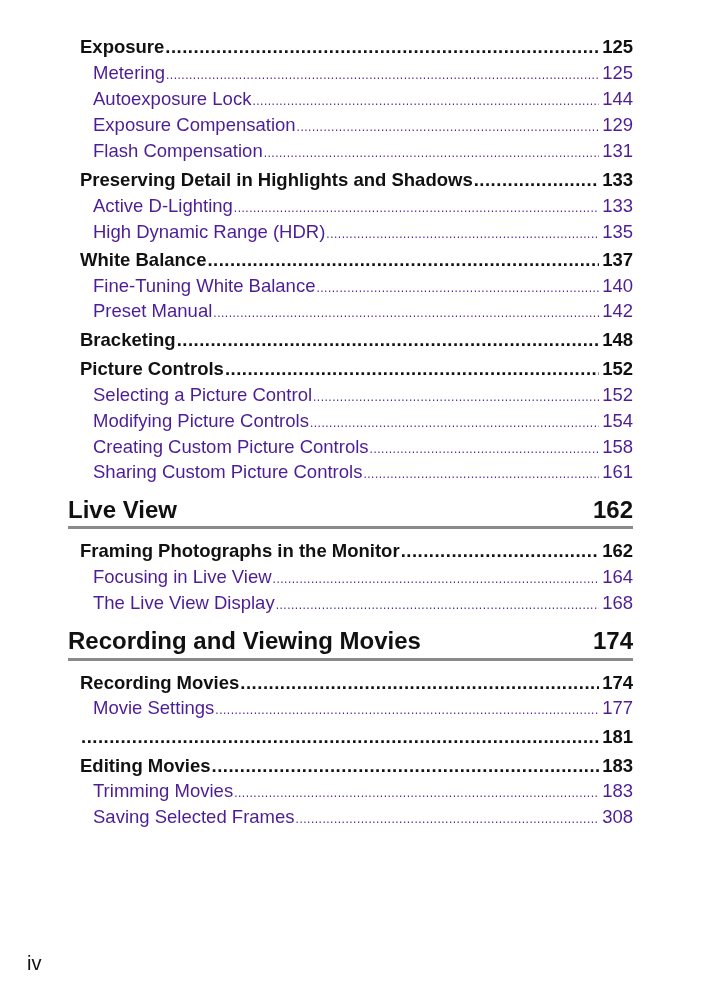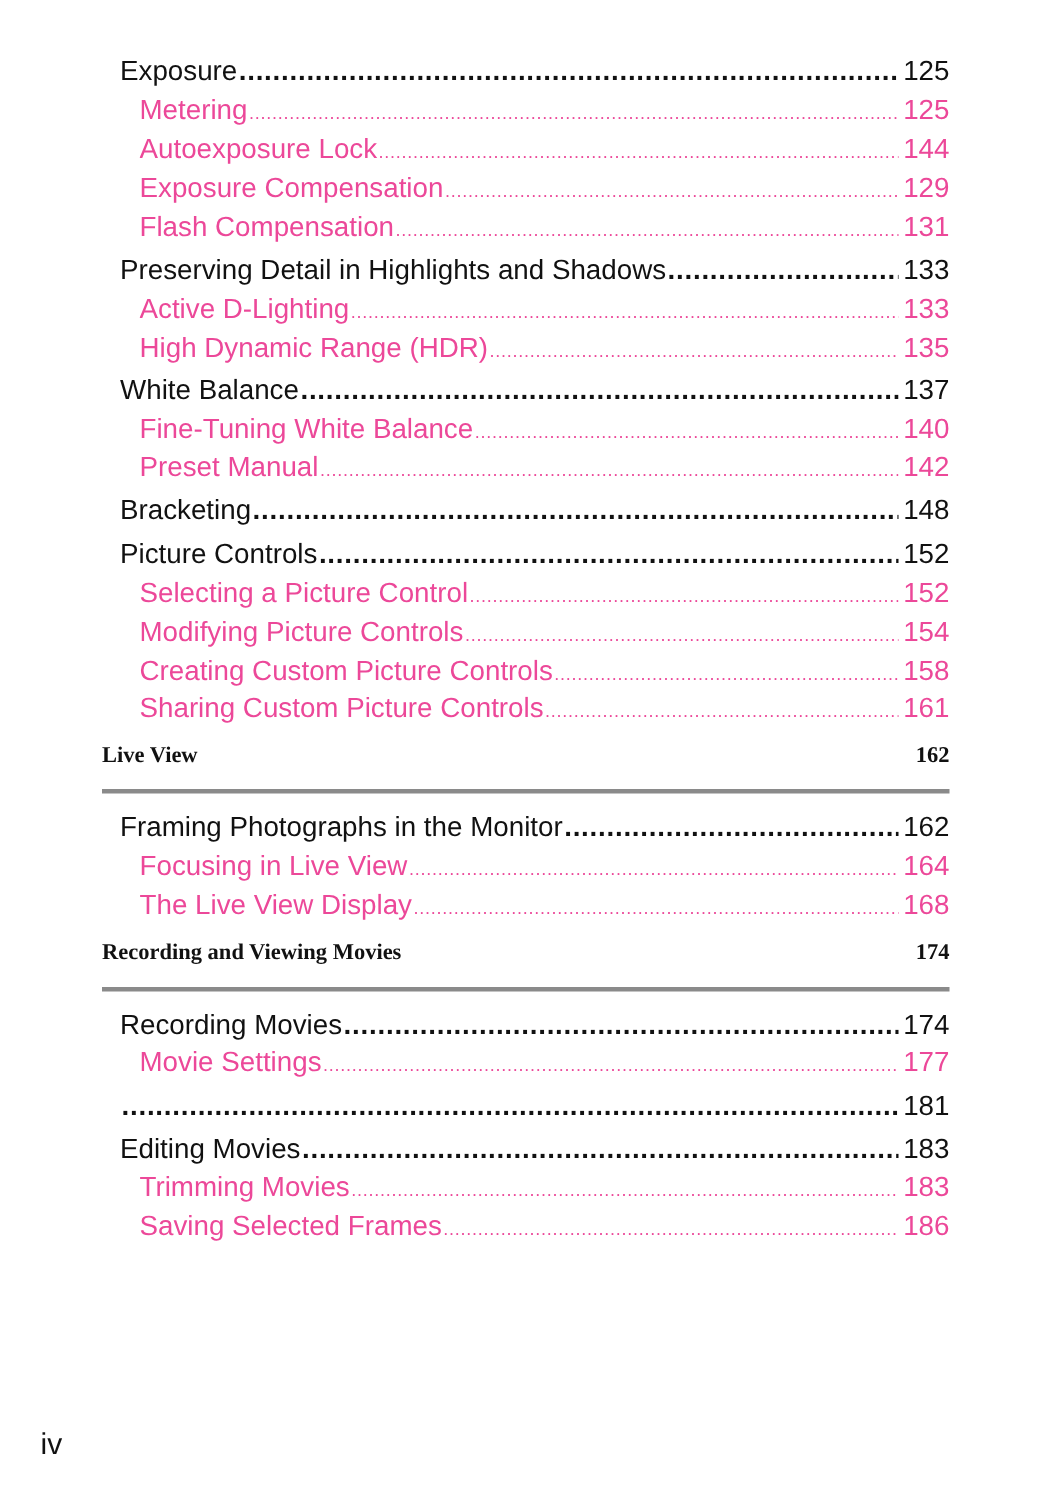--- a/index.html
+++ b/index.html
@@ -4,26 +4,26 @@
 <style>
   html, body { margin: 0; padding: 0; background: #ffffff; }
   body { width: 709px; height: 1000px; position: relative; overflow: hidden;
          font-family: "Liberation Sans", "DejaVu Sans", sans-serif; color: #111; }
   .toc { position: absolute; left: 0; top: 0; width: 709px; }
   .row { position: absolute; display: flex; align-items: baseline; white-space: nowrap; overflow: hidden; }
   .row .label { flex: 0 0 auto; }
   .row .leader { flex: 1 1 auto; overflow: hidden; margin: 0 3px 0 1px; letter-spacing: 0.5px; }
   .row .leader::before { content: "................................................................................................................................................................................................................................................"; }
   .row .page { flex: 0 0 auto; text-align: left; }
-  .lvl1 { left: 80px; width: 553px; font-size: 18.5px; font-weight: normal; }
+  .lvl1 { left: 80px; width: 553px; font-size: 18.5px; font-weight: bold; }
   .lvl1 .leader { font-weight: bold; }
-  .lvl2 { left: 93px; width: 540px; font-size: 18.5px; font-weight: normal; color: #ec4899; }
+  .lvl2 { left: 93px; width: 540px; font-size: 18.5px; font-weight: normal; color: #4c1d95; }
   .lvl2 .leader { font-size: 12px; }
   .chapter { position: absolute; left: 68px; width: 565px; display: flex; justify-content: space-between;
-             font-size: 15px; font-weight: bold; font-family: Liberation Serif, serif; }
+             font-size: 24px; font-weight: bold; }
   .rule { position: absolute; left: 68px; width: 565px; height: 3px; background: #8a8a8a; }
   .folio { position: absolute; left: 27px; top: 952px; font-size: 20px; }
 </style>
 </head>
 <body>
 
 <div class="toc">
 
   <div class="row lvl1" style="top:36px">
       <span class="label">Exposure</span>
@@ -157,17 +157,17 @@
       <span class="page">183</span>
     </div>
   <div class="row lvl2" style="top:780px">
       <span class="label">Trimming Movies</span>
       <span class="leader"></span>
       <span class="page">183</span>
     </div>
   <div class="row lvl2" style="top:806px">
       <span class="label">Saving Selected Frames</span>
       <span class="leader"></span>
-      <span class="page">186</span>
+      <span class="page">308</span>
     </div>
 </div>
 
 <div class="folio">iv</div>
 
 </body></html>

